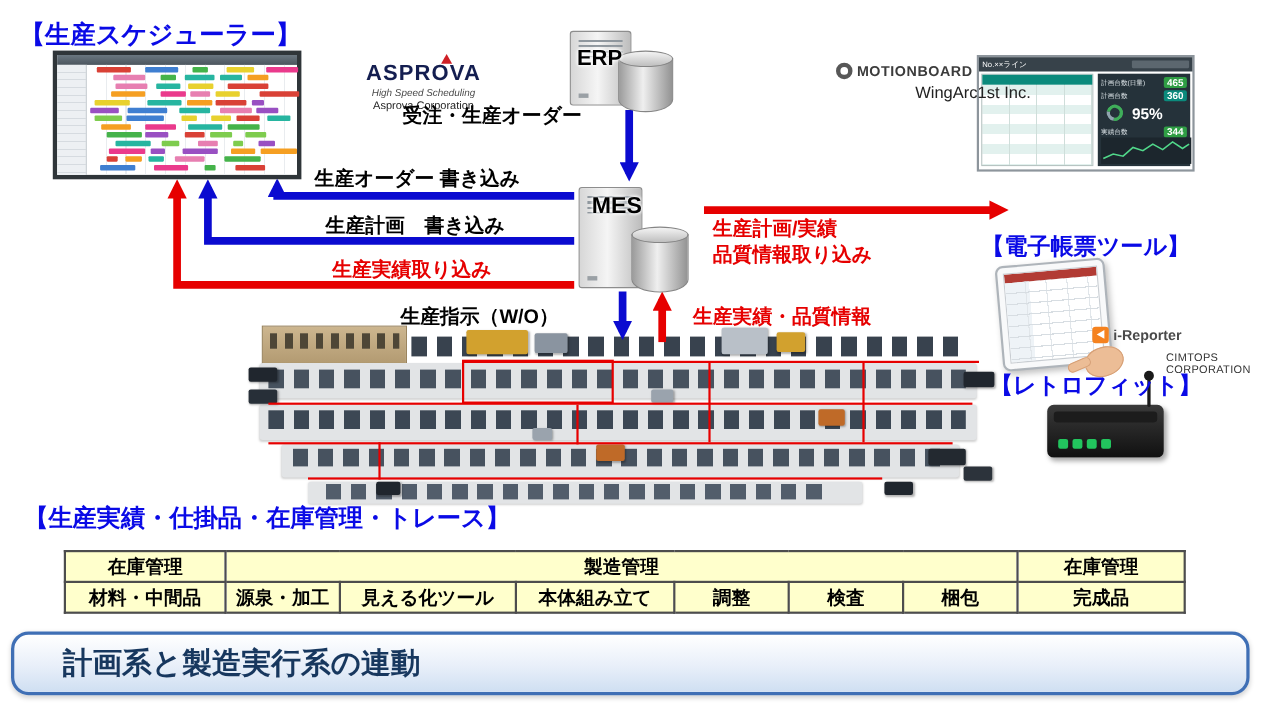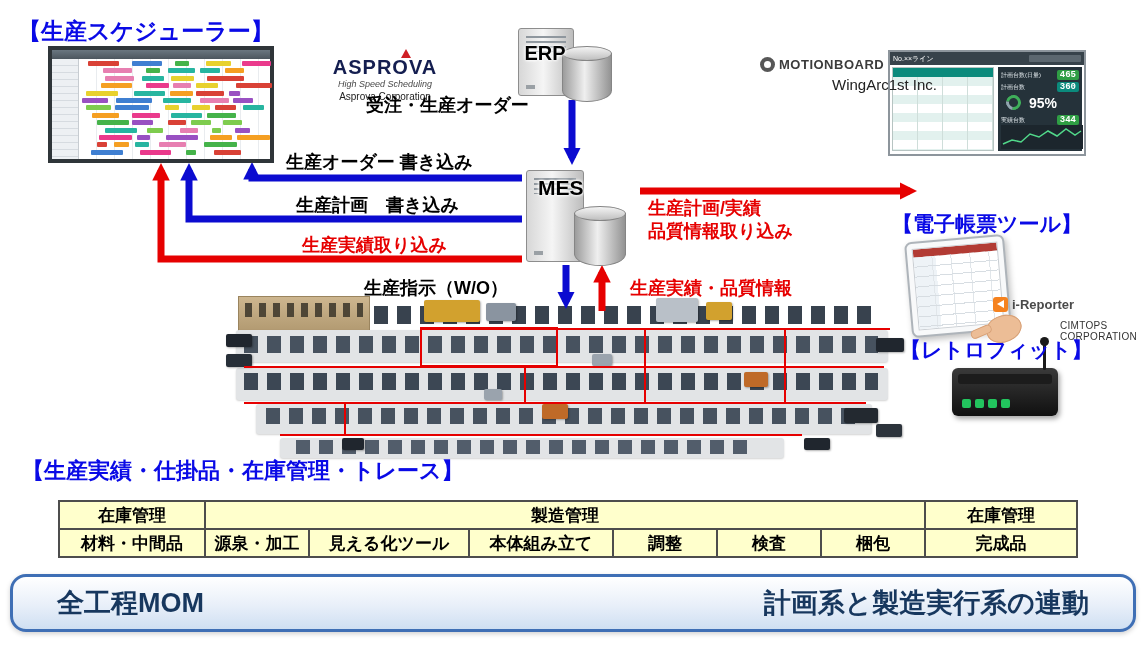--- a/index.html
+++ b/index.html
@@ -49,21 +49,21 @@
   .dashboard{position:absolute;left:888px;top:50px;width:198px;height:106px;background:#fff;border:2px solid #8d959c;box-sizing:border-box;z-index:4;}
   .dash-header{position:absolute;left:0;right:0;top:0;height:13px;background:#37424a;color:#fff;font-size:7px;display:flex;justify-content:space-between;align-items:center;padding:0 3px;box-sizing:border-box;}
   .dash-date{width:52px;height:7px;background:#5c676f;border-radius:1px;flex:none;}
   .dash-table{position:absolute;left:2px;top:15px;width:102px;bottom:3px;border:1px solid #b7c4c2;box-sizing:border-box;
       background:repeating-linear-gradient(90deg,transparent 0 24px,#cfdeda 24px 25px),
                  repeating-linear-gradient(180deg,#ffffff 0 9px,#e2f1ee 9px 18px);}
   .dash-table::before{content:"";position:absolute;left:0;right:0;top:0;height:9px;background:#0b8a7c;}
   .dash-right{position:absolute;left:108px;right:2px;top:15px;bottom:3px;background:#25323a;padding:2px 3px;box-sizing:border-box;}
   .chip{display:flex;justify-content:space-between;align-items:center;height:12px;}
   .chip-label{font-size:6px;color:#dfe6ea;white-space:nowrap;overflow:hidden;}
-  .chip-val{font-size:9px;font-weight:bold;color:#fff;background:#2f9e44;padding:0 3px;border-radius:2px;font-family:Liberation Mono, monospace;}
+  .chip-val{font-size:9px;font-weight:bold;color:#fff;background:#2f9e44;padding:0 3px;border-radius:2px;}
   .chip-val.teal{background:#0b8a7c;}
   .dash-gauge{position:relative;height:21px;}
   .dash-gauge::before{content:"";position:absolute;left:5px;top:2px;width:15px;height:15px;border-radius:50%;border:3px solid #3fae5a;border-left-color:#90a4ae;box-sizing:border-box;transform:rotate(-35deg);}
   .dash-gauge span{position:absolute;left:28px;top:2px;font-size:14px;font-weight:bold;color:#fff;}
   .dash-chart{position:absolute;left:3px;bottom:2px;width:82px;height:24px;background:#1c262d;}
 
   
   .tablet{position:absolute;left:908px;top:238px;width:96px;height:92px;transform:rotate(-5deg);background:#f8f9fa;border:2px solid #aeb4ba;border-radius:7px;box-shadow:2px 3px 6px rgba(0,0,0,.25);z-index:4;}
   .tablet-screen{position:absolute;left:5px;right:5px;top:5px;bottom:5px;background:#fff;border:1px solid #c8cdd2;overflow:hidden;}
   .tablet-screen::before{content:"";position:absolute;left:0;right:0;top:0;height:8px;background:#b23b34;}
@@ -354,17 +354,16 @@
           <td>調整</td>
           <td>検査</td>
           <td>梱包</td>
           <td>完成品</td>
         </tr>
       </tbody>
     </table>
   </div>
 
   <div class="footer-bar">
-    <span class="footer-item">全工程MOM</span>
     <span class="footer-item">計画系と製造実行系の連動</span>
   </div>
 
 </div>
 
 </body></html>

